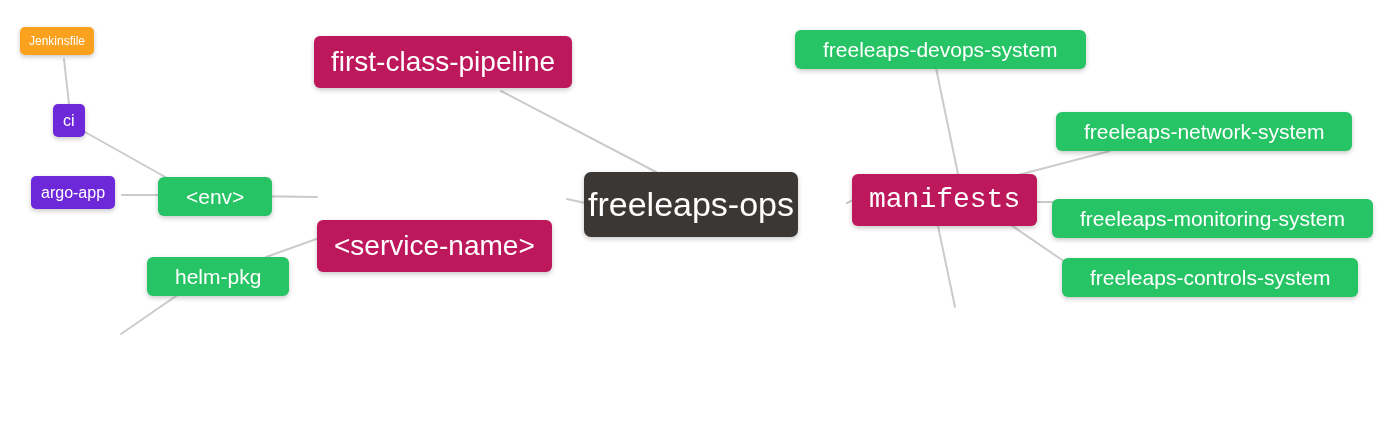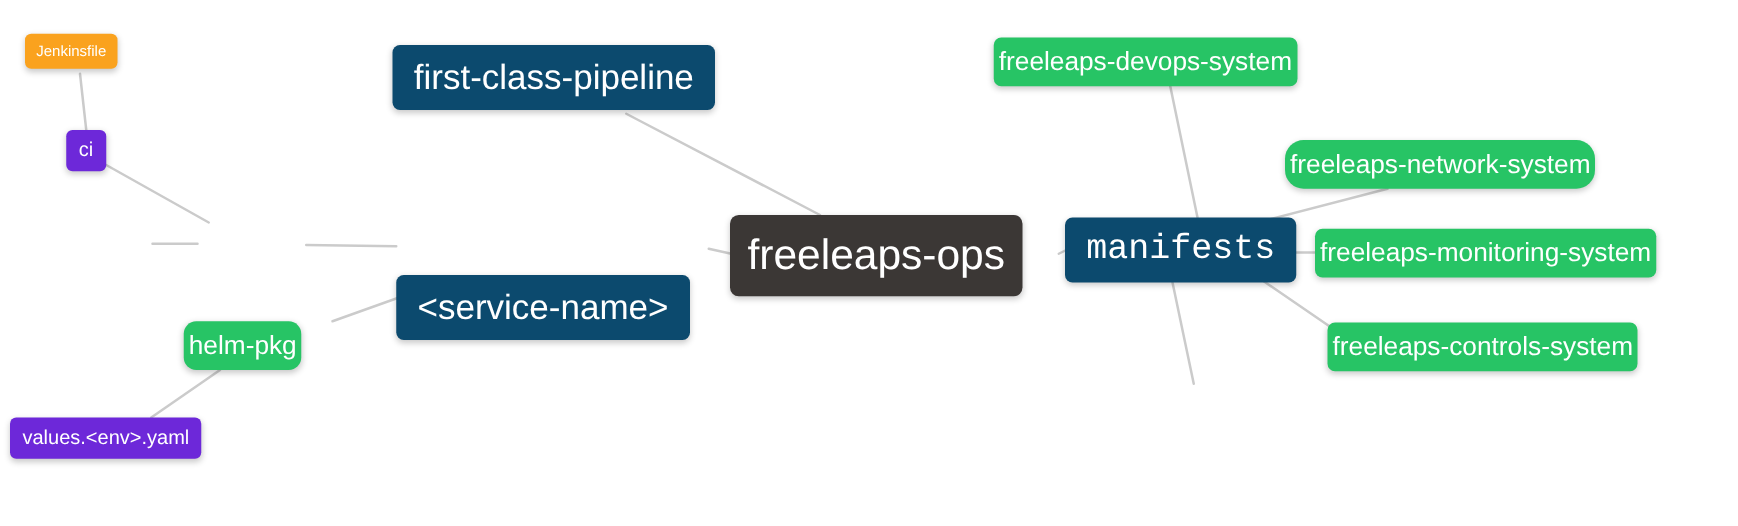--- a/index.html
+++ b/index.html
@@ -31,23 +31,23 @@
     position: absolute;
     display: inline-block;
     color: #ffffff;
     white-space: nowrap;
     text-align: center;
     border-radius: 6px;
     box-shadow: 0 2px 5px rgba(0,0,0,0.22);
     cursor: default;
     line-height: 1.2;
   }
-  .lv-0 { background: #3b3735; font-size: 34px; padding: 12px 14px; border-radius: 7px; }
-  .lv-1 { background: #0c4a6e; font-size: 28px; padding: 9px 17px; }
-  .lv-2 { background: #27c465; font-size: 21px; padding: 7px 4px; }
+  .lv-0 { background: #3b3735; font-size: 34px; padding: 12px 4px; border-radius: 7px; }
+  .lv-1 { background: #be185d; font-size: 28px; padding: 9px 17px; }
+  .lv-2 { background: #27c465; font-size: 21px; padding: 7px 28px; }
   .lv-3 { background: #6d28d9; font-size: 16px; padding: 7px 10px; border-radius: 5px; }
   .lv-4 { background: #faa21e; font-size: 12px; padding: 7px 9px;  border-radius: 5px; }
 </style>
 </head>
 <body>
 
 <div class="canvas">
 
   <svg class="edges" viewBox="0 0 1390 421" xmlns="http://www.w3.org/2000/svg">
     <line x1="64" y1="59" x2="69" y2="104"></line>
@@ -63,22 +63,23 @@
     <line x1="1010" y1="177" x2="1110" y2="151"></line>
     <line x1="1010" y1="202" x2="1053" y2="202"></line>
     <line x1="1011" y1="225" x2="1065" y2="262"></line>
     <line x1="938" y1="226" x2="955" y2="307"></line>
   </svg>
 
   <div class="node lv-0" style="left:584px;  top:172px;">freeleaps-ops</div>
   <div class="node lv-1" style="left:314px;  top:36px;">first-class-pipeline</div>
   <div class="node lv-1" style="left:317px;  top:172px;margin-top:48px;">&lt;service-name&gt;</div>
   <div class="node lv-1" style="left:852px;  top:174px;font-family:Liberation Mono, monospace;">manifests</div>
-  <div class="node lv-2" style="left:147px;  top:257px;border-radius:10px;">helm-pkg</div>
+  <div class="node lv-2" style="left:158px;  top:177px;">&lt;env&gt;</div>
+  <div class="node lv-2" style="left:147px;  top:257px;">helm-pkg</div>
   <div class="node lv-2" style="left:795px;  top:30px;">freeleaps-devops-system</div>
-  <div class="node lv-2" style="left:1028px; top:112px;border-radius:15px;">freeleaps-network-system</div>
-  <div class="node lv-2" style="left:1052px; top:183px;">freeleaps-monitoring-system</div>
+  <div class="node lv-2" style="left:1056px; top:112px;">freeleaps-network-system</div>
+  <div class="node lv-2" style="left:1052px; top:199px;">freeleaps-monitoring-system</div>
   <div class="node lv-2" style="left:1062px; top:258px;">freeleaps-controls-system</div>
   <div class="node lv-3" style="left:53px;   top:104px;">ci</div>
-  <div class="node lv-3" style="left:8px;    top:334px;">values.&lt;env&gt;.yaml</div>
+  <div class="node lv-3" style="left:31px;   top:176px;">argo-app</div>
   <div class="node lv-4" style="left:20px;   top:27px;">Jenkinsfile</div>
 
 </div>
 
 </body></html>

